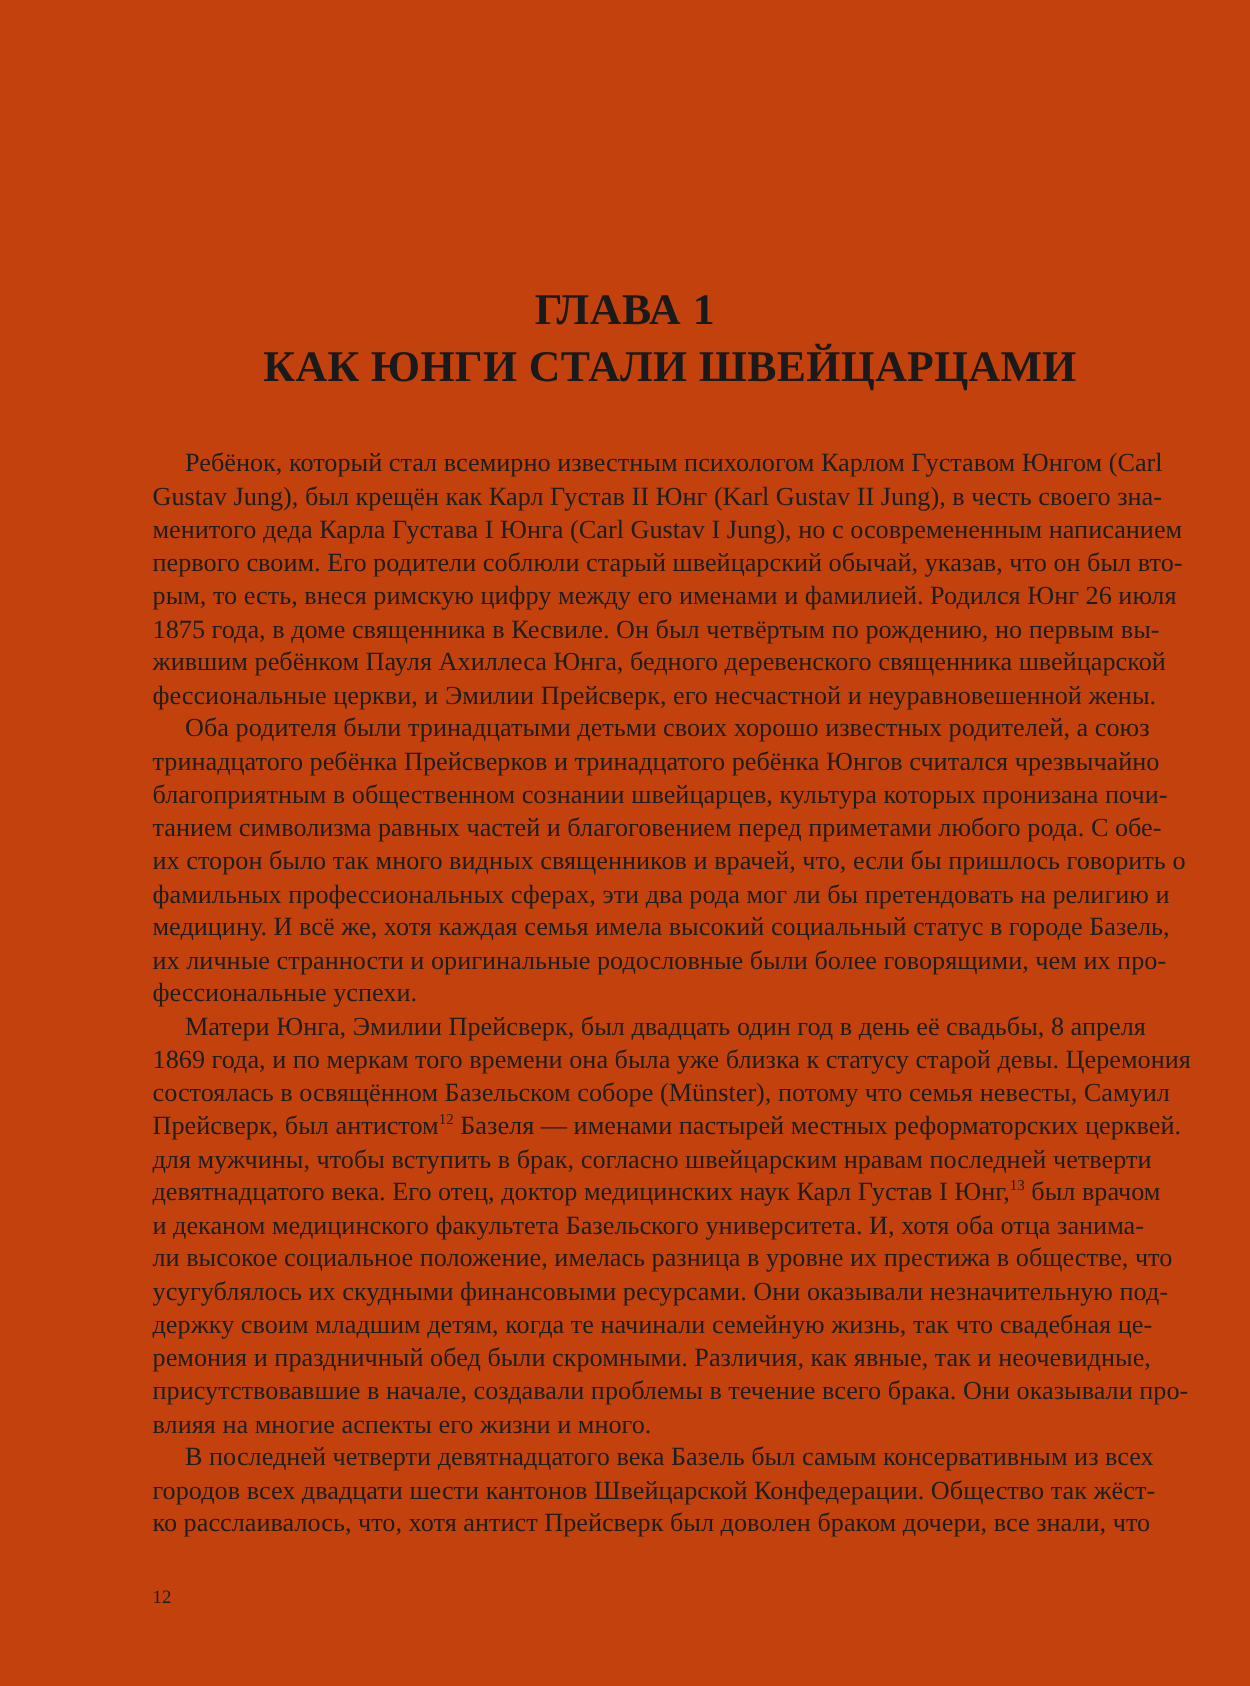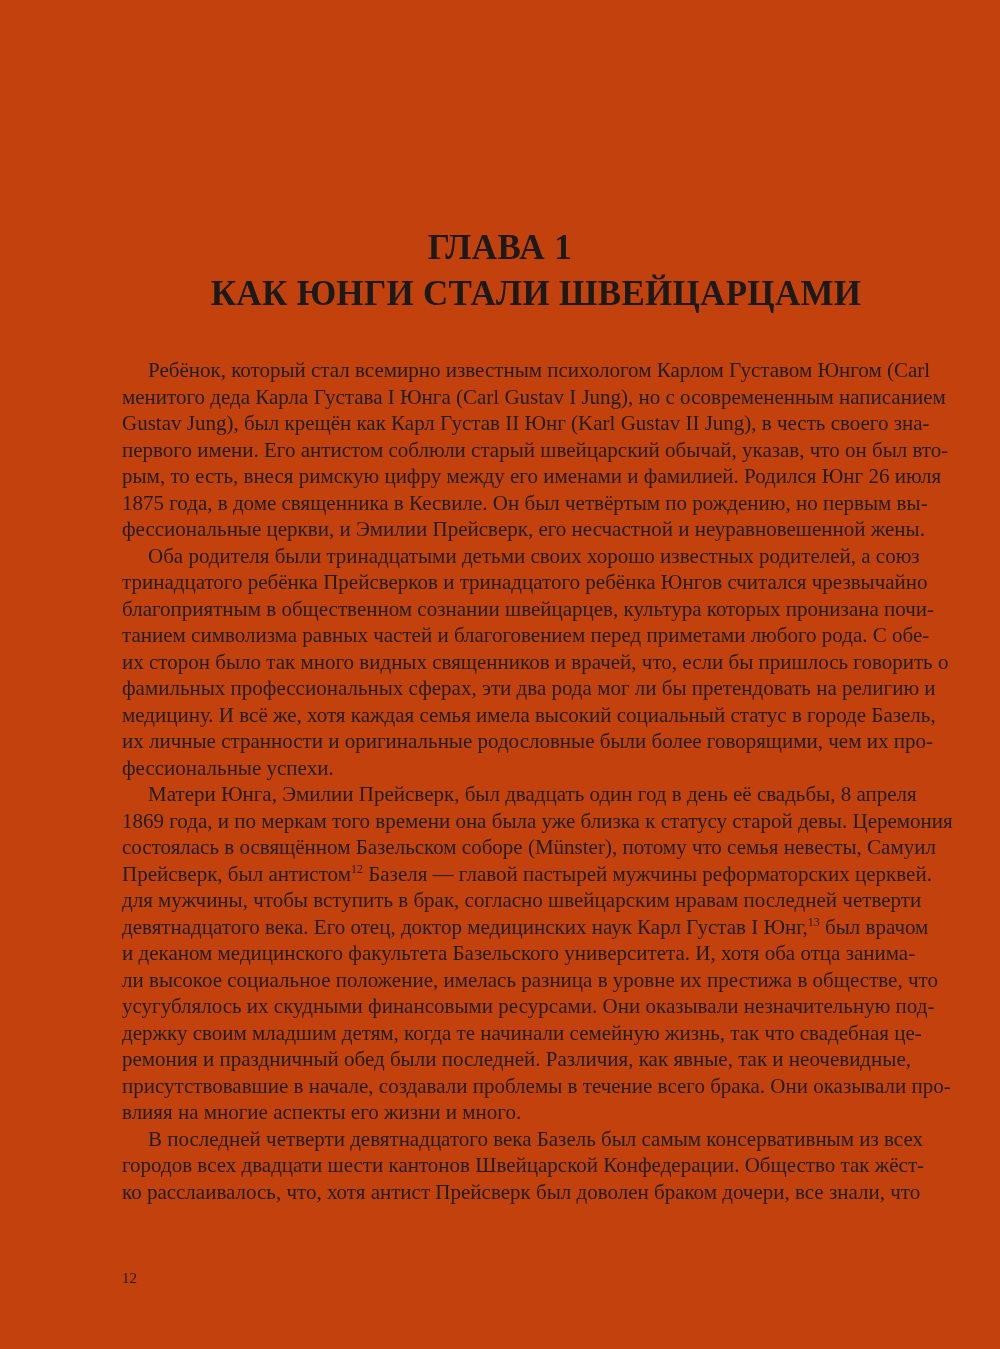--- a/index.html
+++ b/index.html
@@ -21,52 +21,53 @@
 
 <div class="page">
 
   <div class="chapter-heading chapter-number">ГЛАВА 1</div>
   <div class="chapter-heading chapter-title">КАК ЮНГИ СТАЛИ ШВЕЙЦАРЦАМИ</div>
 
   <div class="body-text">
 
     <p class="para">
       <span class="line indent">Ребёнок, который стал всемирно известным психологом Карлом Густавом Юнгом (Carl</span>
+      <span class="line">Gustav Jung), был крещён как Карл Густав II Юнг (Karl Gustav II Jung), в честь своего зна-</span>
       <span class="line">менитого деда Карла Густава I Юнга (Carl Gustav I Jung), но с осовремененным написанием</span>
-      <span class="line">Gustav Jung), был крещён как Карл Густав II Юнг (Karl Gustav II Jung), в честь своего зна-</span>
-      <span class="line">первого имени. Его антистом соблюли старый швейцарский обычай, указав, что он был вто-</span>
+      <span class="line">первого своим. Его родители соблюли старый швейцарский обычай, указав, что он был вто-</span>
       <span class="line">рым, то есть, внеся римскую цифру между его именами и фамилией. Родился Юнг 26 июля</span>
       <span class="line">1875 года, в доме священника в Кесвиле. Он был четвёртым по рождению, но первым вы-</span>
+      <span class="line">жившим ребёнком Пауля Ахиллеса Юнга, бедного деревенского священника швейцарской</span>
       <span class="line">фессиональные церкви, и Эмилии Прейсверк, его несчастной и неуравновешенной жены.</span>
     </p>
 
     <p class="para">
       <span class="line indent">Оба родителя были тринадцатыми детьми своих хорошо известных родителей, а союз</span>
       <span class="line">тринадцатого ребёнка Прейсверков и тринадцатого ребёнка Юнгов считался чрезвычайно</span>
       <span class="line">благоприятным в общественном сознании швейцарцев, культура которых пронизана почи-</span>
       <span class="line">танием символизма равных частей и благоговением перед приметами любого рода. С обе-</span>
       <span class="line">их сторон было так много видных священников и врачей, что, если бы пришлось говорить о</span>
       <span class="line">фамильных профессиональных сферах, эти два рода мог ли бы претендовать на религию и</span>
       <span class="line">медицину. И всё же, хотя каждая семья имела высокий социальный статус в городе Базель,</span>
       <span class="line">их личные странности и оригинальные родословные были более говорящими, чем их про-</span>
       <span class="line last">фессиональные успехи.</span>
     </p>
 
     <p class="para">
       <span class="line indent">Матери Юнга, Эмилии Прейсверк, был двадцать один год в день её свадьбы, 8 апреля</span>
       <span class="line">1869 года, и по меркам того времени она была уже близка к статусу старой девы. Церемония</span>
       <span class="line">состоялась в освящённом Базельском соборе (Münster), потому что семья невесты, Самуил</span>
-      <span class="line"><span>Прейсверк, был антистом</span><sup>12</sup> <span>Базеля — главой пастырей мужчины реформаторских церквей.</span></span>
+      <span class="line"><span>Прейсверк, был антистом</span><sup>12</sup> <span>Базеля — именами пастырей местных реформаторских церквей.</span></span>
       <span class="line">для мужчины, чтобы вступить в брак, согласно швейцарским нравам последней четверти</span>
       <span class="line"><span>девятнадцатого века. Его отец, доктор медицинских наук Карл Густав I Юнг,</span><sup>13</sup> <span>был врачом</span></span>
       <span class="line">и деканом медицинского факультета Базельского университета. И, хотя оба отца занима-</span>
       <span class="line">ли высокое социальное положение, имелась разница в уровне их престижа в обществе, что</span>
       <span class="line">усугублялось их скудными финансовыми ресурсами. Они оказывали незначительную под-</span>
       <span class="line">держку своим младшим детям, когда те начинали семейную жизнь, так что свадебная це-</span>
-      <span class="line">ремония и праздничный обед были последней. Различия, как явные, так и неочевидные,</span>
+      <span class="line">ремония и праздничный обед были скромными. Различия, как явные, так и неочевидные,</span>
       <span class="line">присутствовавшие в начале, создавали проблемы в течение всего брака. Они оказывали про-</span>
       <span class="line last">влияя на многие аспекты его жизни и много.</span>
     </p>
 
     <p class="para">
       <span class="line indent">В последней четверти девятнадцатого века Базель был самым консервативным из всех</span>
       <span class="line">городов всех двадцати шести кантонов Швейцарской Конфедерации. Общество так жёст-</span>
       <span class="line">ко расслаивалось, что, хотя антист Прейсверк был доволен браком дочери, все знали, что</span>
     </p>
 

